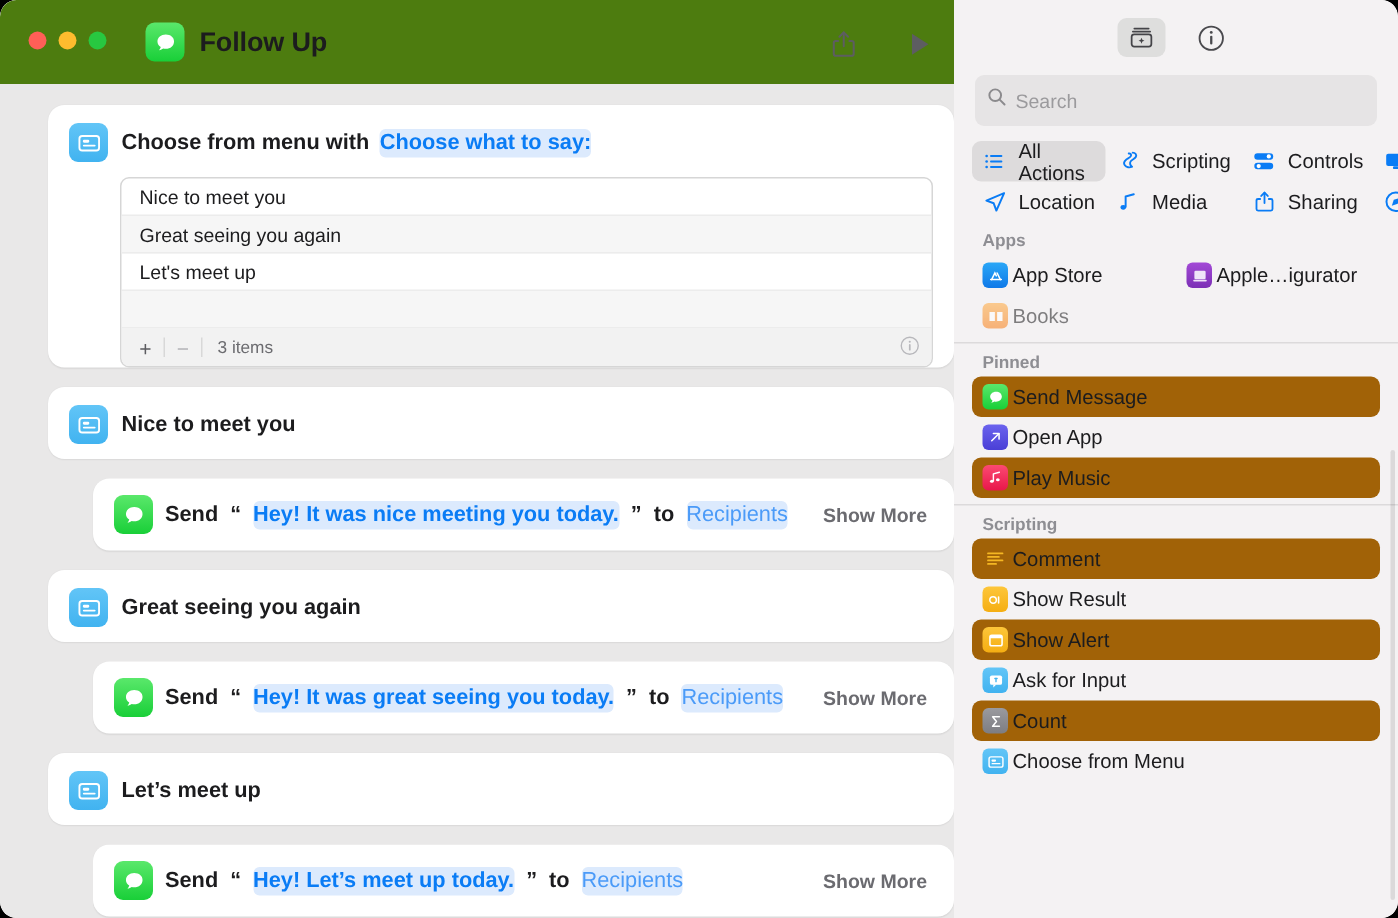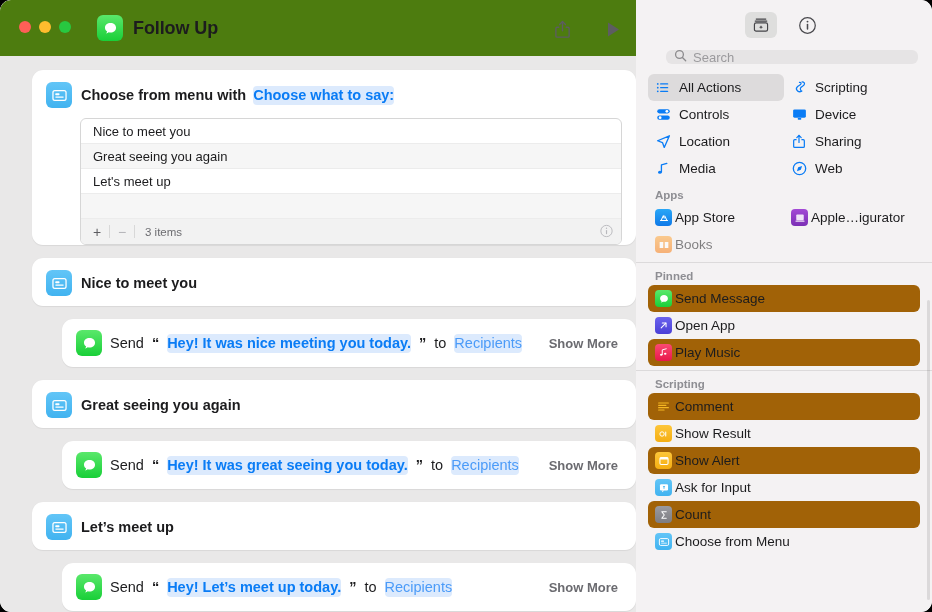--- a/index.html
+++ b/index.html
@@ -150,21 +150,21 @@
   .row-card {
     background: #ffffff;
     border-radius: 11px;
     margin-bottom: 13px;
     box-shadow: 0 0.5px 1px rgba(0,0,0,0.07);
     display: flex; align-items: center;
     padding: 11px 14px;
     gap: 8px;
     position: relative;
   }
-  .send-word { font-size: 14.5px; font-weight: normal; color: #1c1c1e; }
+  .send-word { font-size: 14.5px; font-weight: bold; color: #1c1c1e; }
   .quote { font-size: 14.5px; font-weight: bold; color: #1c1c1e; }
   .show-more {
     position: absolute; right: 18px;
     font-size: 13px; font-weight: bold; color: #6b6b70;
   }
 
   
   #sidebar {
     position: absolute; left: 636px; top: 0;
     width: 296px; height: 612px;
@@ -180,33 +180,33 @@
   }
   .sb-tb-btn {
     width: 32px; height: 26px;
     display: flex; align-items: center; justify-content: center;
     border-radius: 6px;
   }
   .sb-tb-btn.active { background: #dededd; }
 
   #search-wrap { padding: 0 14px; }
   #search-box {
-    height: 14px;
+    height: 34px;
     background: #e6e4e5;
     border-radius: 6px;
     display: flex; align-items: center;
-    padding: 0 8px; gap: 6px; margin-left: 16px;
+    padding: 0 8px; gap: 6px;
   }
   #search-ph { font-size: 13px; color: #9b9a9d; }
 
   #cat-grid {
     margin-top: 10px;
     padding: 0 12px;
     display: grid;
-    grid-template-columns: 1fr 1fr;
+    grid-template-columns: 1fr 1fr 1fr 1fr;
     row-gap: 0px;
   }
   .cat {
     height: 27px;
     display: flex; align-items: center; gap: 8px;
     padding: 0 7px;
     border-radius: 6px;
     font-size: 13.5px;
     color: #1c1c1e;
   }
@@ -497,37 +497,37 @@
         <span class="cat-ico">
           <svg width="15" height="15" viewBox="0 0 16 16" aria-hidden="true">
             <path d="M14.3 1.9 L1.7 7.2 L6.9 9.1 L8.8 14.3 Z" fill="none" stroke="#0a7cf5" stroke-width="1.4" stroke-linejoin="round"></path>
           </svg>
         </span>
         <span>Location</span>
       </div>
 
       <div class="cat">
         <span class="cat-ico">
+          <svg width="14" height="14" viewBox="0 0 16 16" aria-hidden="true">
+            <path d="M12.4 1.7 L6.2 3.4 V11.3" fill="none" stroke="#0a7cf5" stroke-width="1.5" stroke-linecap="round" stroke-linejoin="round"></path>
+            <ellipse cx="4.4" cy="11.7" rx="2.1" ry="1.8" fill="#0a7cf5"></ellipse>
+          </svg>
+        </span>
+        <span>Media</span>
+      </div>
+
+      <div class="cat">
+        <span class="cat-ico">
           <svg width="14" height="15" viewBox="0 0 16 17" aria-hidden="true">
             <path d="M8 1.6 V9.5" stroke="#0a7cf5" stroke-width="1.4" stroke-linecap="round"></path>
             <path d="M5.5 4.1 L8 1.5 L10.5 4.1" stroke="#0a7cf5" stroke-width="1.4" fill="none" stroke-linecap="round" stroke-linejoin="round"></path>
             <path d="M4.7 6.4 H3.1 a1.2 1.2 0 0 0 -1.2 1.2 V14.1 a1.2 1.2 0 0 0 1.2 1.2 H12.9 a1.2 1.2 0 0 0 1.2 -1.2 V7.6 a1.2 1.2 0 0 0 -1.2 -1.2 H11.3" stroke="#0a7cf5" stroke-width="1.4" fill="none" stroke-linecap="round" stroke-linejoin="round"></path>
           </svg>
         </span>
         <span>Sharing</span>
-      </div>
-
-      <div class="cat">
-        <span class="cat-ico">
-          <svg width="14" height="14" viewBox="0 0 16 16" aria-hidden="true">
-            <path d="M12.4 1.7 L6.2 3.4 V11.3" fill="none" stroke="#0a7cf5" stroke-width="1.5" stroke-linecap="round" stroke-linejoin="round"></path>
-            <ellipse cx="4.4" cy="11.7" rx="2.1" ry="1.8" fill="#0a7cf5"></ellipse>
-          </svg>
-        </span>
-        <span>Media</span>
       </div>
 
 
       <div class="cat">
         <span class="cat-ico">
           <svg width="15" height="15" viewBox="0 0 16 16" aria-hidden="true">
             <circle cx="8" cy="8" r="6.6" fill="none" stroke="#0a7cf5" stroke-width="1.4"></circle>
             <path d="M10.8 5.2 L6.6 6.6 L5.2 10.8 L9.4 9.4 Z" fill="#0a7cf5"></path>
           </svg>
         </span>

